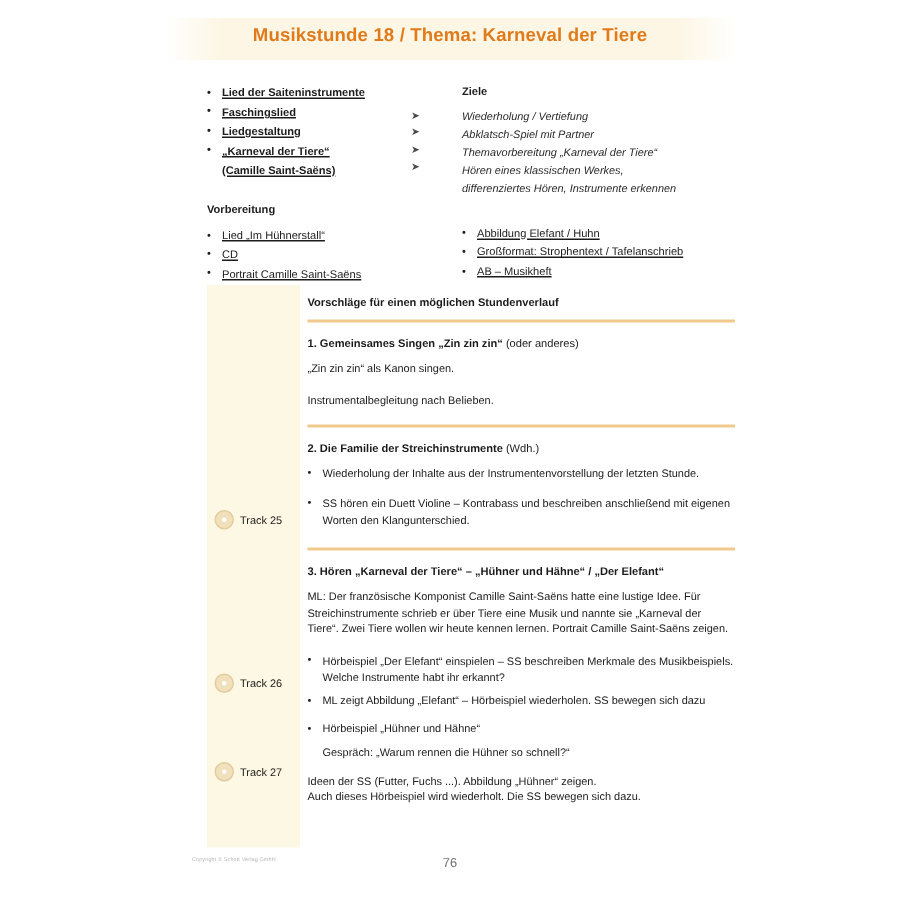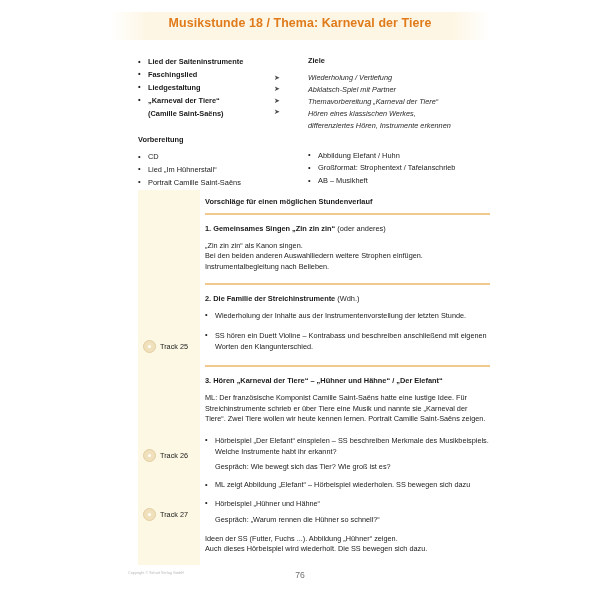--- a/index.html
+++ b/index.html
@@ -71,20 +71,21 @@
     margin: 0;
     padding: 0;
   }
   ul.blist li {
     position: relative;
     padding-left: 10px;
     font-size: 7.4px;
     line-height: 11.4px;
     margin-bottom: 1.5px;
     color: #1b1b1b;
+    text-decoration: underline;
   }
   ul.blist li::before {
     content: "\2022";
     position: absolute;
     left: 0px;
     top: -0.5px;
     font-size: 7.4px;
     color: #1b1b1b;
   }
   ul.blist li.bold { font-weight: bold; }
@@ -250,22 +251,22 @@
       <li class="bold">Lied der Saiteninstrumente</li>
       <li class="bold">Faschingslied</li>
       <li class="bold">Liedgestaltung</li>
       <li class="bold">„Karneval der Tiere“</li>
       <li class="cont bold">(Camille Saint-Saëns)</li>
     </ul>
 
     <div class="spacer-prep"></div>
     <div class="sec-head">Vorbereitung</div>
     <ul class="blist">
+      <li>Lied „Im Hühnerstall“</li>
       <li>CD</li>
-      <li>Lied „Im Hühnerstall“</li>
       <li>Portrait Camille Saint-Saëns</li>
     </ul>
   </div>
 
   <div class="arrows">
     <div class="arrow-row">➤</div>
     <div class="arrow-row">➤</div>
     <div class="arrow-row">➤</div>
     <div class="arrow-row">➤</div>
   </div>
@@ -295,21 +296,21 @@
     <div class="plan-title">Vorschläge für einen möglichen Stundenverlauf</div>
     <div class="rule"></div>
 
     <div class="step-head">
       <span>1.</span>
       <span>Gemeinsames Singen „Zin zin zin“</span>
       <span class="norm">(oder anderes)</span>
     </div>
     <div class="para">
       <span>„Zin zin zin“ als Kanon singen.</span><br>
-      <span>Bei den beiden anderen Auswahlliedern weitere Strophen einfügen.</span><br>
+      <br>
       <span>Instrumentalbegleitung nach Belieben.</span>
     </div>
     <div class="rule" style="margin-top:11px"></div>
 
     <div class="step-head">
       <span>2.</span>
       <span>Die Familie der Streichinstrumente</span>
       <span class="norm">(Wdh.)</span>
     </div>
     <ul class="plist">
@@ -319,21 +320,20 @@
     <div class="rule" style="margin-top:13px"></div>
 
     <div class="step-head">
       <span>3.</span>
       <span>Hören „Karneval der Tiere“ – „Hühner und Hähne“ / „Der Elefant“</span>
     </div>
     <div class="para">ML: Der französische Komponist Camille Saint-Saëns hatte eine lustige Idee. Für Streichinstrumente schrieb er über Tiere eine Musik und nannte sie „Karneval der Tiere“. Zwei Tiere wollen wir heute kennen lernen. Portrait Camille Saint-Saëns zeigen.</div>
 
     <ul class="plist" style="margin-top:11px">
       <li>Hörbeispiel „Der Elefant“ einspielen – SS beschreiben Merkmale des Musikbeispiels. Welche Instrumente habt ihr erkannt?</li>
-      <li class="sub" style="margin-top:2px;margin-bottom:7px">Gespräch: Wie bewegt sich das Tier? Wie groß ist es?</li>
       <li>ML zeigt Abbildung „Elefant“ – Hörbeispiel wiederholen. SS bewegen sich dazu</li>
       <li style="margin-top:8px">Hörbeispiel „Hühner und Hähne“</li>
       <li class="sub" style="margin-top:2px">Gespräch: „Warum rennen die Hühner so schnell?“</li>
     </ul>
 
     <div class="para" style="margin-top:8px">
       <span>Ideen der SS (Futter, Fuchs ...). Abbildung „Hühner“ zeigen.</span><br>
       <span>Auch dieses Hörbeispiel wird wiederholt. Die SS bewegen sich dazu.</span>
     </div>
   </div>

